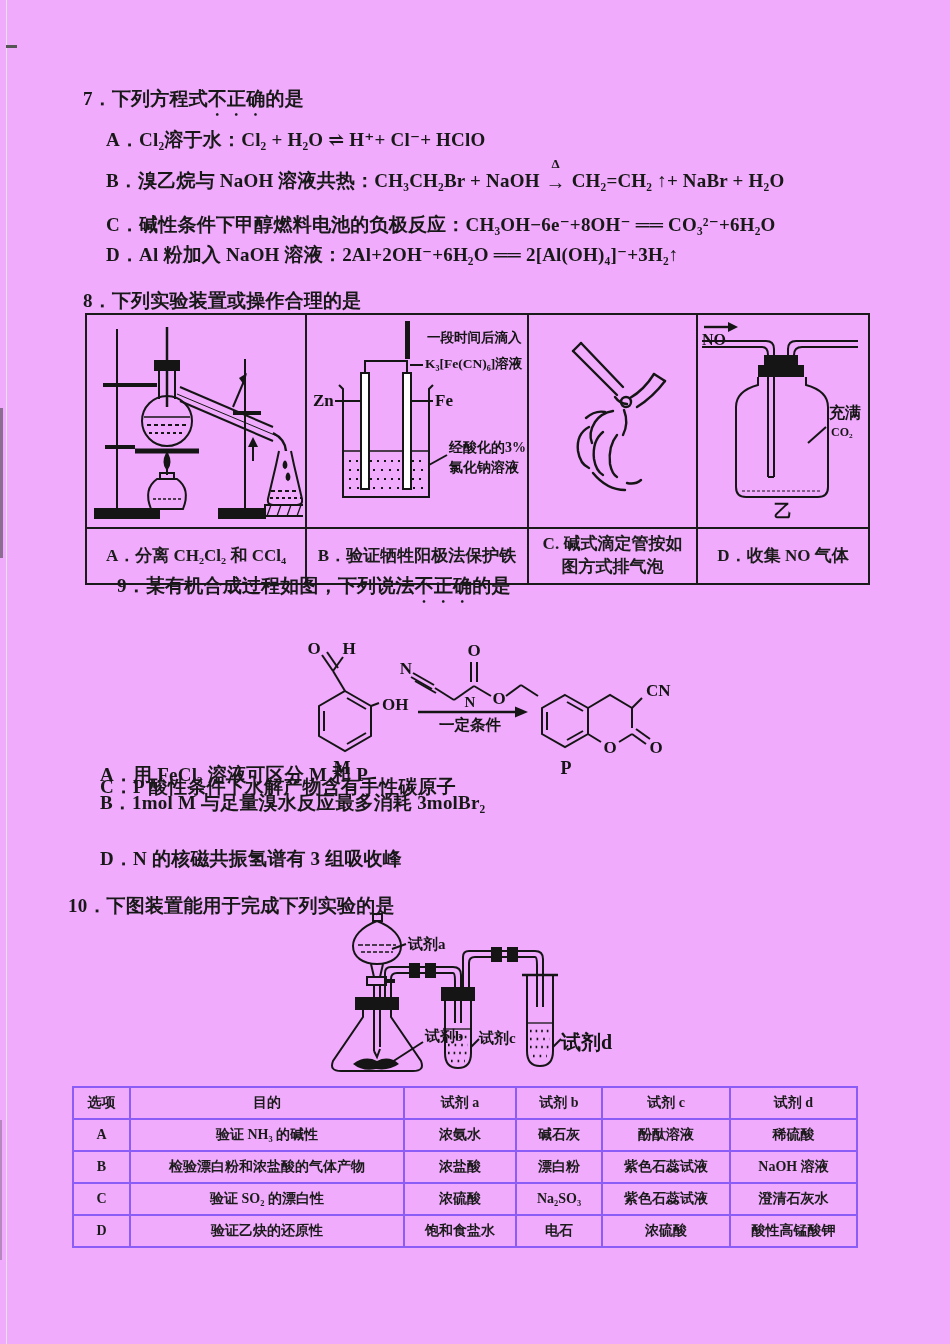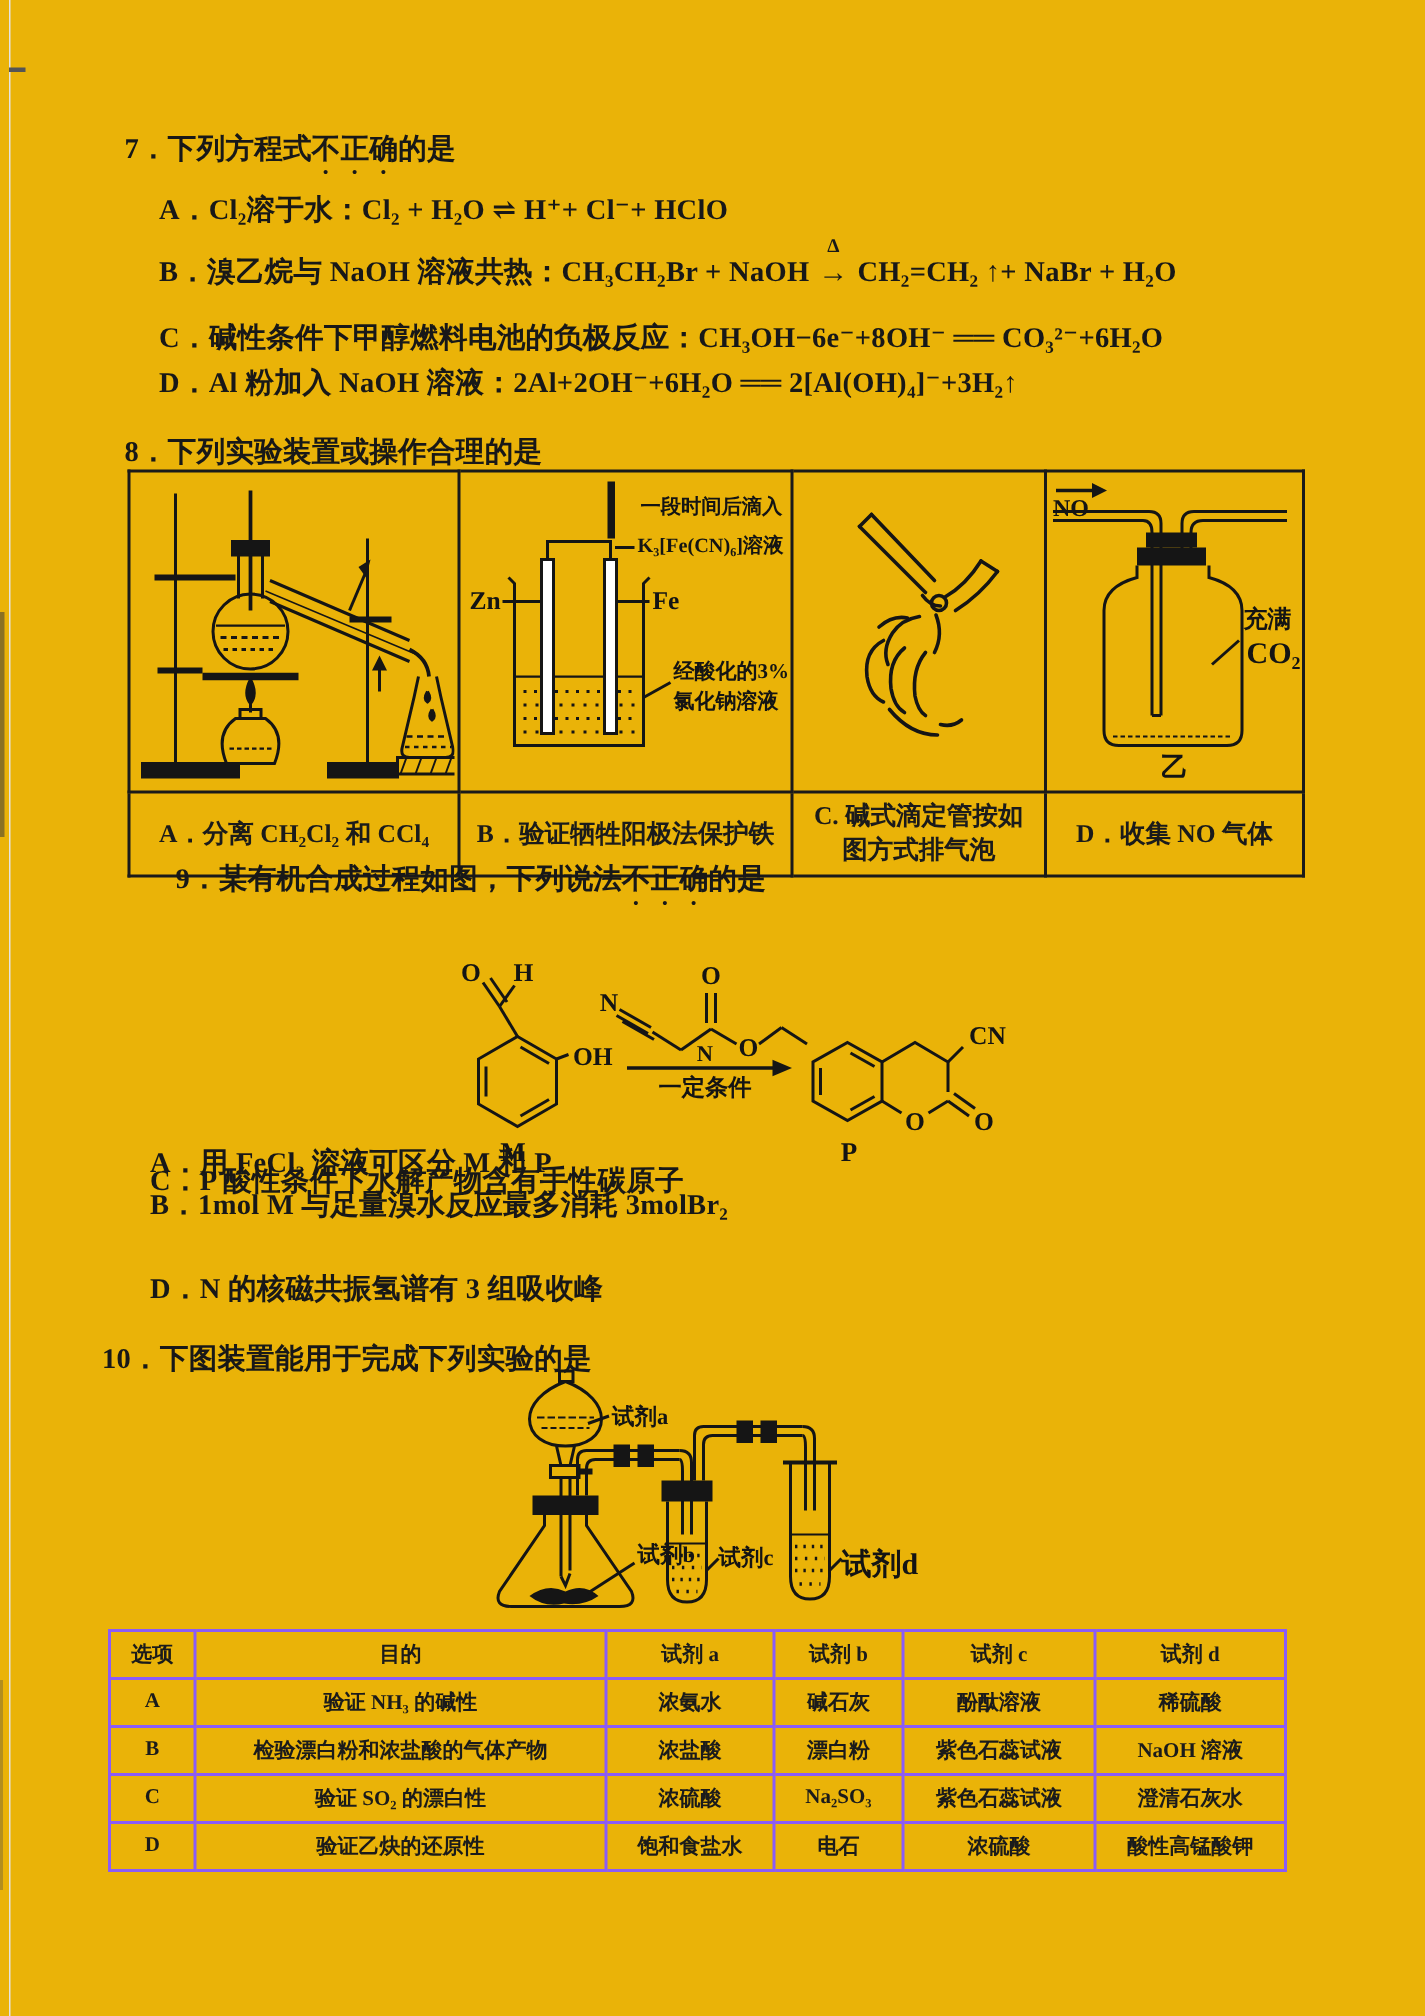--- a/index.html
+++ b/index.html
@@ -1,16 +1,16 @@
 <!DOCTYPE html>
 <html><head>
 <meta charset="utf-8">
 <style>
   html,body{margin:0;padding:0;background:#ffffff;}
-  #page{position:relative;width:950px;height:1344px;background:#eab308;overflow:hidden;
+  #page{position:relative;width:950px;height:1344px;background:#f0abfc;overflow:hidden;
         font-family:"Liberation Serif","DejaVu Serif",serif;color:#1b1b1b;}
   .scan-line{position:absolute;left:6px;top:0;width:1px;height:1344px;background:#e3e3e3;}
   .scan-mark1{position:absolute;left:0;top:408px;width:3px;height:150px;background:#3a3a3a;opacity:.55;}
   .scan-mark2{position:absolute;left:6px;top:45px;width:11px;height:3px;background:#555;}
   .scan-mark3{position:absolute;left:0;top:1120px;width:2px;height:140px;background:#4a4a4a;opacity:.35;}
 
   .qline{position:absolute;font-size:19px;font-weight:600;white-space:nowrap;letter-spacing:.2px;color:#181818;}
   .emph{text-emphasis:filled dot;-webkit-text-emphasis:filled dot;
         text-emphasis-position:under right;-webkit-text-emphasis-position:under;}
   .rxn-stack{display:inline-block;position:relative;width:28px;height:20px;vertical-align:-3px;margin:0 2px;}
@@ -174,21 +174,21 @@
               <rect x="66" y="40" width="34" height="10" fill="#151515" stroke="none"></rect>
               <path d="M60,62 L60,70 Q38,76 38,92 L38,172 Q38,182 48,182 L120,182 Q130,182 130,172 L130,92 Q130,76 108,70 L108,62"></path>
               <line x1="44" y1="176" x2="124" y2="176" stroke-width="1.2" stroke-dasharray="3 2"></line>
               <line x1="6" y1="12" x2="34" y2="12" stroke-width="2.4"></line>
               <path d="M40,12 l-10,-5 v10 z" fill="#151515" stroke="none"></path>
               <line x1="110" y1="128" x2="128" y2="112"></line>
             </g>
           </svg>
           <span class="lbl" style="left:4px;top:16px;font-size:16px;">NO</span>
           <span class="lbl" style="left:131px;top:88px;font-size:16px;">充满</span>
-          <span class="lbl" style="left:133px;top:110px;font-size:20px;">CO₂</span>
+          <span class="lbl" style="left:133px;top:110px;font-size:12px;">CO₂</span>
           <span class="lbl" style="left:76px;top:184px;font-size:18px;">乙</span>
         </div>
       </td>
     </tr>
     <tr>
       <td class="capcell">A．分离 CH₂Cl₂ 和 CCl₄</td>
       <td class="capcell">B．验证牺牲阳极法保护铁</td>
       <td class="capcell">
         <div>C. 碱式滴定管按如</div>
         <div>图方式排气泡</div>

